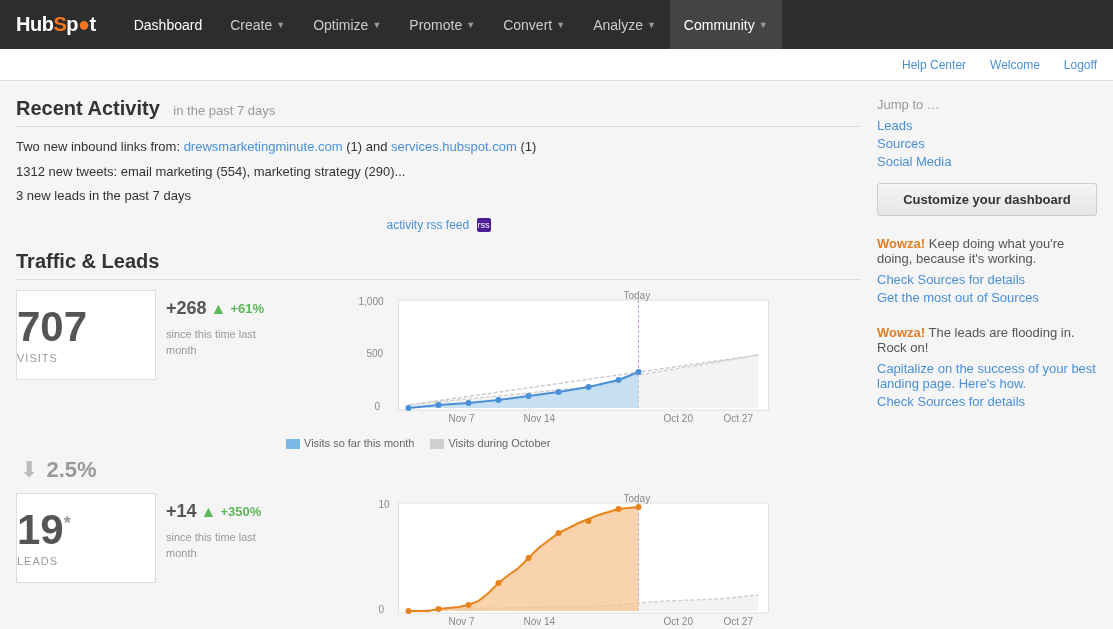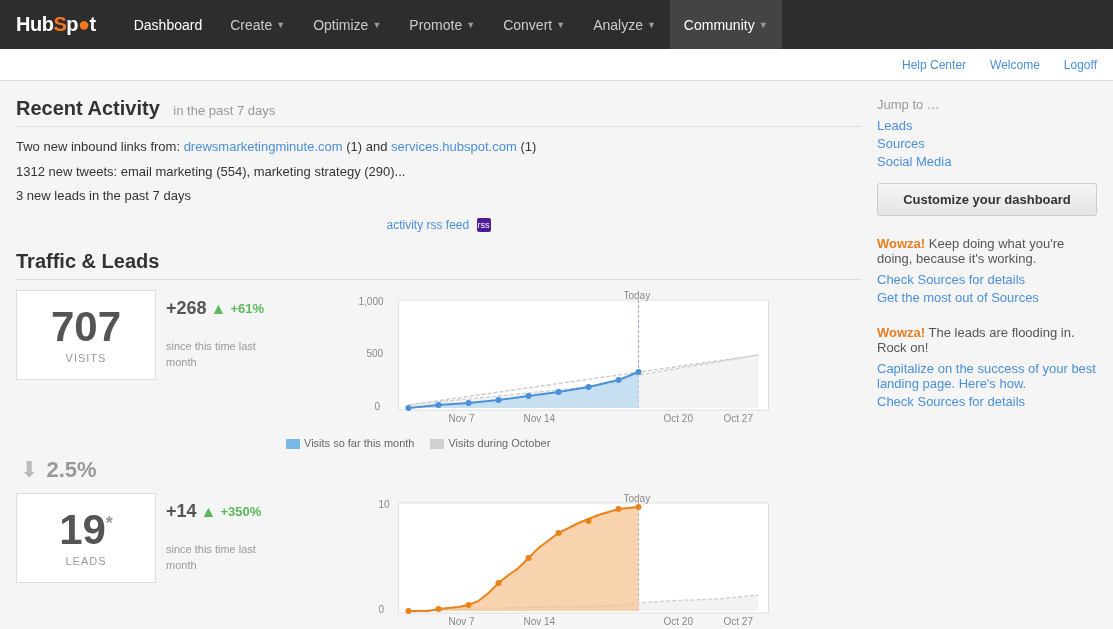--- a/index.html
+++ b/index.html
@@ -152,21 +152,20 @@
       margin-top: 10px;
       align-items: flex-start;
     }
     .stat-box {
       background: #fff;
       border: 1px solid #ddd;
       width: 140px;
       height: 90px;
       display: flex;
       flex-direction: column;
-      align-items: center;
       justify-content: center;
       flex-shrink: 0;
     }
     .stat-number {
       font-size: 42px;
       font-weight: bold;
       color: #555;
       line-height: 1;
     }
     .stat-number sup {
@@ -195,21 +194,21 @@
       align-items: center;
       gap: 4px;
     }
     .arrow-up {
       color: #5cb85c;
       font-size: 16px;
     }
     .stat-change-since {
       font-size: 11px;
       color: #999;
-      margin-top: 20px;
+      margin-top: 8px;
       line-height: 1.4;
     }
     .change-row {
       display: flex;
       align-items: center;
       gap: 4px;
     }
     .pct-change {
       color: #5cb85c;
       font-weight: bold;

